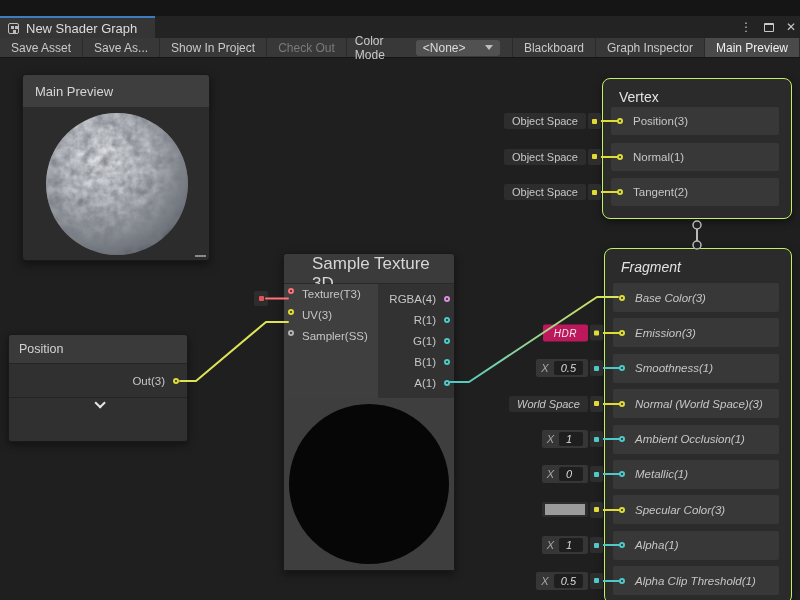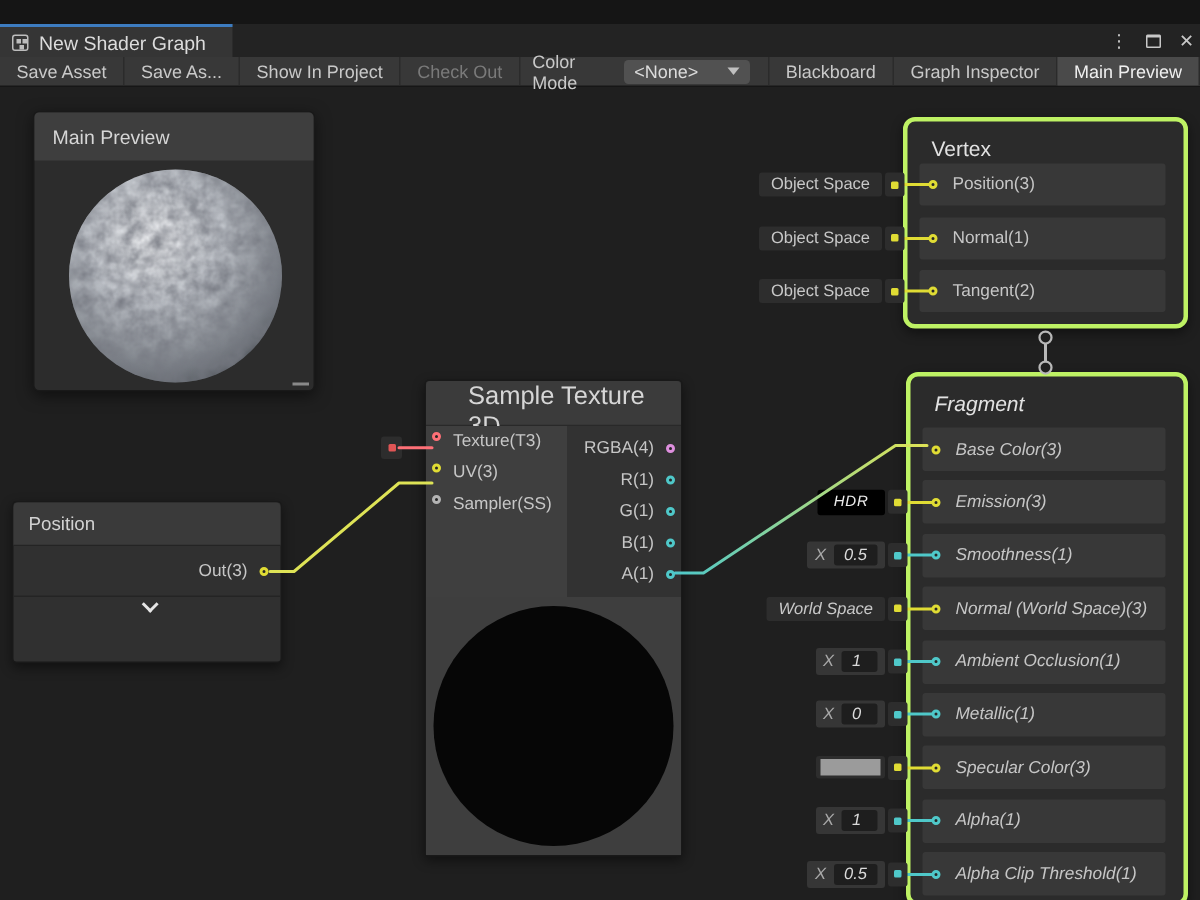--- a/index.html
+++ b/index.html
@@ -27,40 +27,40 @@
   .tb-spacer{ flex:1; }
   .tb-label{ padding:0 8px; display:flex; align-items:center; }
   .tb-select{ width:96px; height:16px; background:#515151; border-radius:3px; align-self:center;
               display:flex; align-items:center; padding:0 7px; margin-right:12px; color:#DCDCDC; }
   .tb-select .sel-text{ flex:1; }
   .caret-down{ width:0; height:0; border-left:4px solid transparent; border-right:4px solid transparent; border-top:5px solid #BFBFBF; }
   .rgroup{ border-left:1px solid #2B2B2B; }
   .tb-btn.active{ background:#4A4A4A; color:#EFEFEF; }
 
   
-  .node{ position:absolute; background:#2B2B2B; border:3px solid #bef264; border-radius:8px;
+  .node{ position:absolute; background:#2B2B2B; border:1px solid #bef264; border-radius:8px;
          box-shadow:0 3px 8px rgba(0,0,0,.45); }
   .node-title{ position:absolute; left:16px; top:10px; font-size:14px; color:#E2E2E2; }
   .grows{ position:absolute; left:8px; right:12px; display:flex; flex-direction:column; }
   .grow{ position:relative; height:29px; background:#383838; border-radius:2px;
          display:flex; align-items:center; padding-left:6px; }
   .c-y{ color:#E0DC34; } .c-c{ color:#4FC8C9; } .c-m{ color:#DE8FDE; } .c-r{ color:#FF7077; } .c-g{ color:#B4B4B4; }
   .port{ width:6px; height:6px; border-radius:50%; border:2px solid currentColor; background:#262626; position:relative; flex:none; }
   .port.conn::after{ content:''; position:absolute; inset:1px; border-radius:50%; background:currentColor; }
   .plabel{ margin-left:10px; font-size:11.5px; color:#C6C6C6; white-space:nowrap; }
   .stub{ position:absolute; left:-18px; top:50%; margin-top:-1px; width:27px; height:2px; background:currentColor; }
   .bindwrap{ position:absolute; right:calc(100% + 10px); top:50%; transform:translateY(-50%);
              display:flex; align-items:center; gap:2px; white-space:nowrap; }
   .bpill{ background:#2D2D2D; color:#C8C8C8; font-size:11px; padding:0 8px; border-radius:2px; height:16px; line-height:16px; }
   .bdot{ width:13px; height:16px; background:#2D2D2D; border-radius:2px; display:flex; align-items:center; justify-content:center; flex:none; }
   .bdot i{ width:5px; height:5px; border-radius:1px; background:currentColor; }
   .fw{ background:#363636; border-radius:2px; display:flex; align-items:center; padding:2px 5px; gap:5px; }
   .fw .xl{ color:#A8A8A8; font-size:11px; }
   .fw .fv{ background:#1E1E1E; border-radius:2px; color:#DADADA; font-size:11px; padding:1px 7px; min-width:24px; }
-  .hdr{ background:#000000; color:#EDEDED; font-size:10px; padding:3px 11px; border-radius:2px; letter-spacing:.5px; }
+  .hdr{ background:#be185d; color:#EDEDED; font-size:10px; padding:3px 11px; border-radius:2px; letter-spacing:.5px; }
   .swatchwrap{ background:#2D2D2D; padding:2px 3px; border-radius:2px; display:flex; }
   .swatch{ width:40px; height:11px; }
 
   
   .preview-panel{ position:absolute; left:22px; top:58px; width:188px; height:187px; background:#2C2C2C;
                   border:1px solid #191919; border-radius:4px; box-shadow:0 3px 10px rgba(0,0,0,.5); }
   .preview-header{ height:32px; background:#3E3E3E; border-radius:3px 3px 0 0; display:flex; align-items:center;
                    padding-left:12px; font-size:13px; color:#D6D6D6; }
   .preview-body{ position:relative; height:153px; }
   .resize-handle{ position:absolute; right:3px; bottom:3px; width:11px; height:2px; background:#8A8A8A; }

